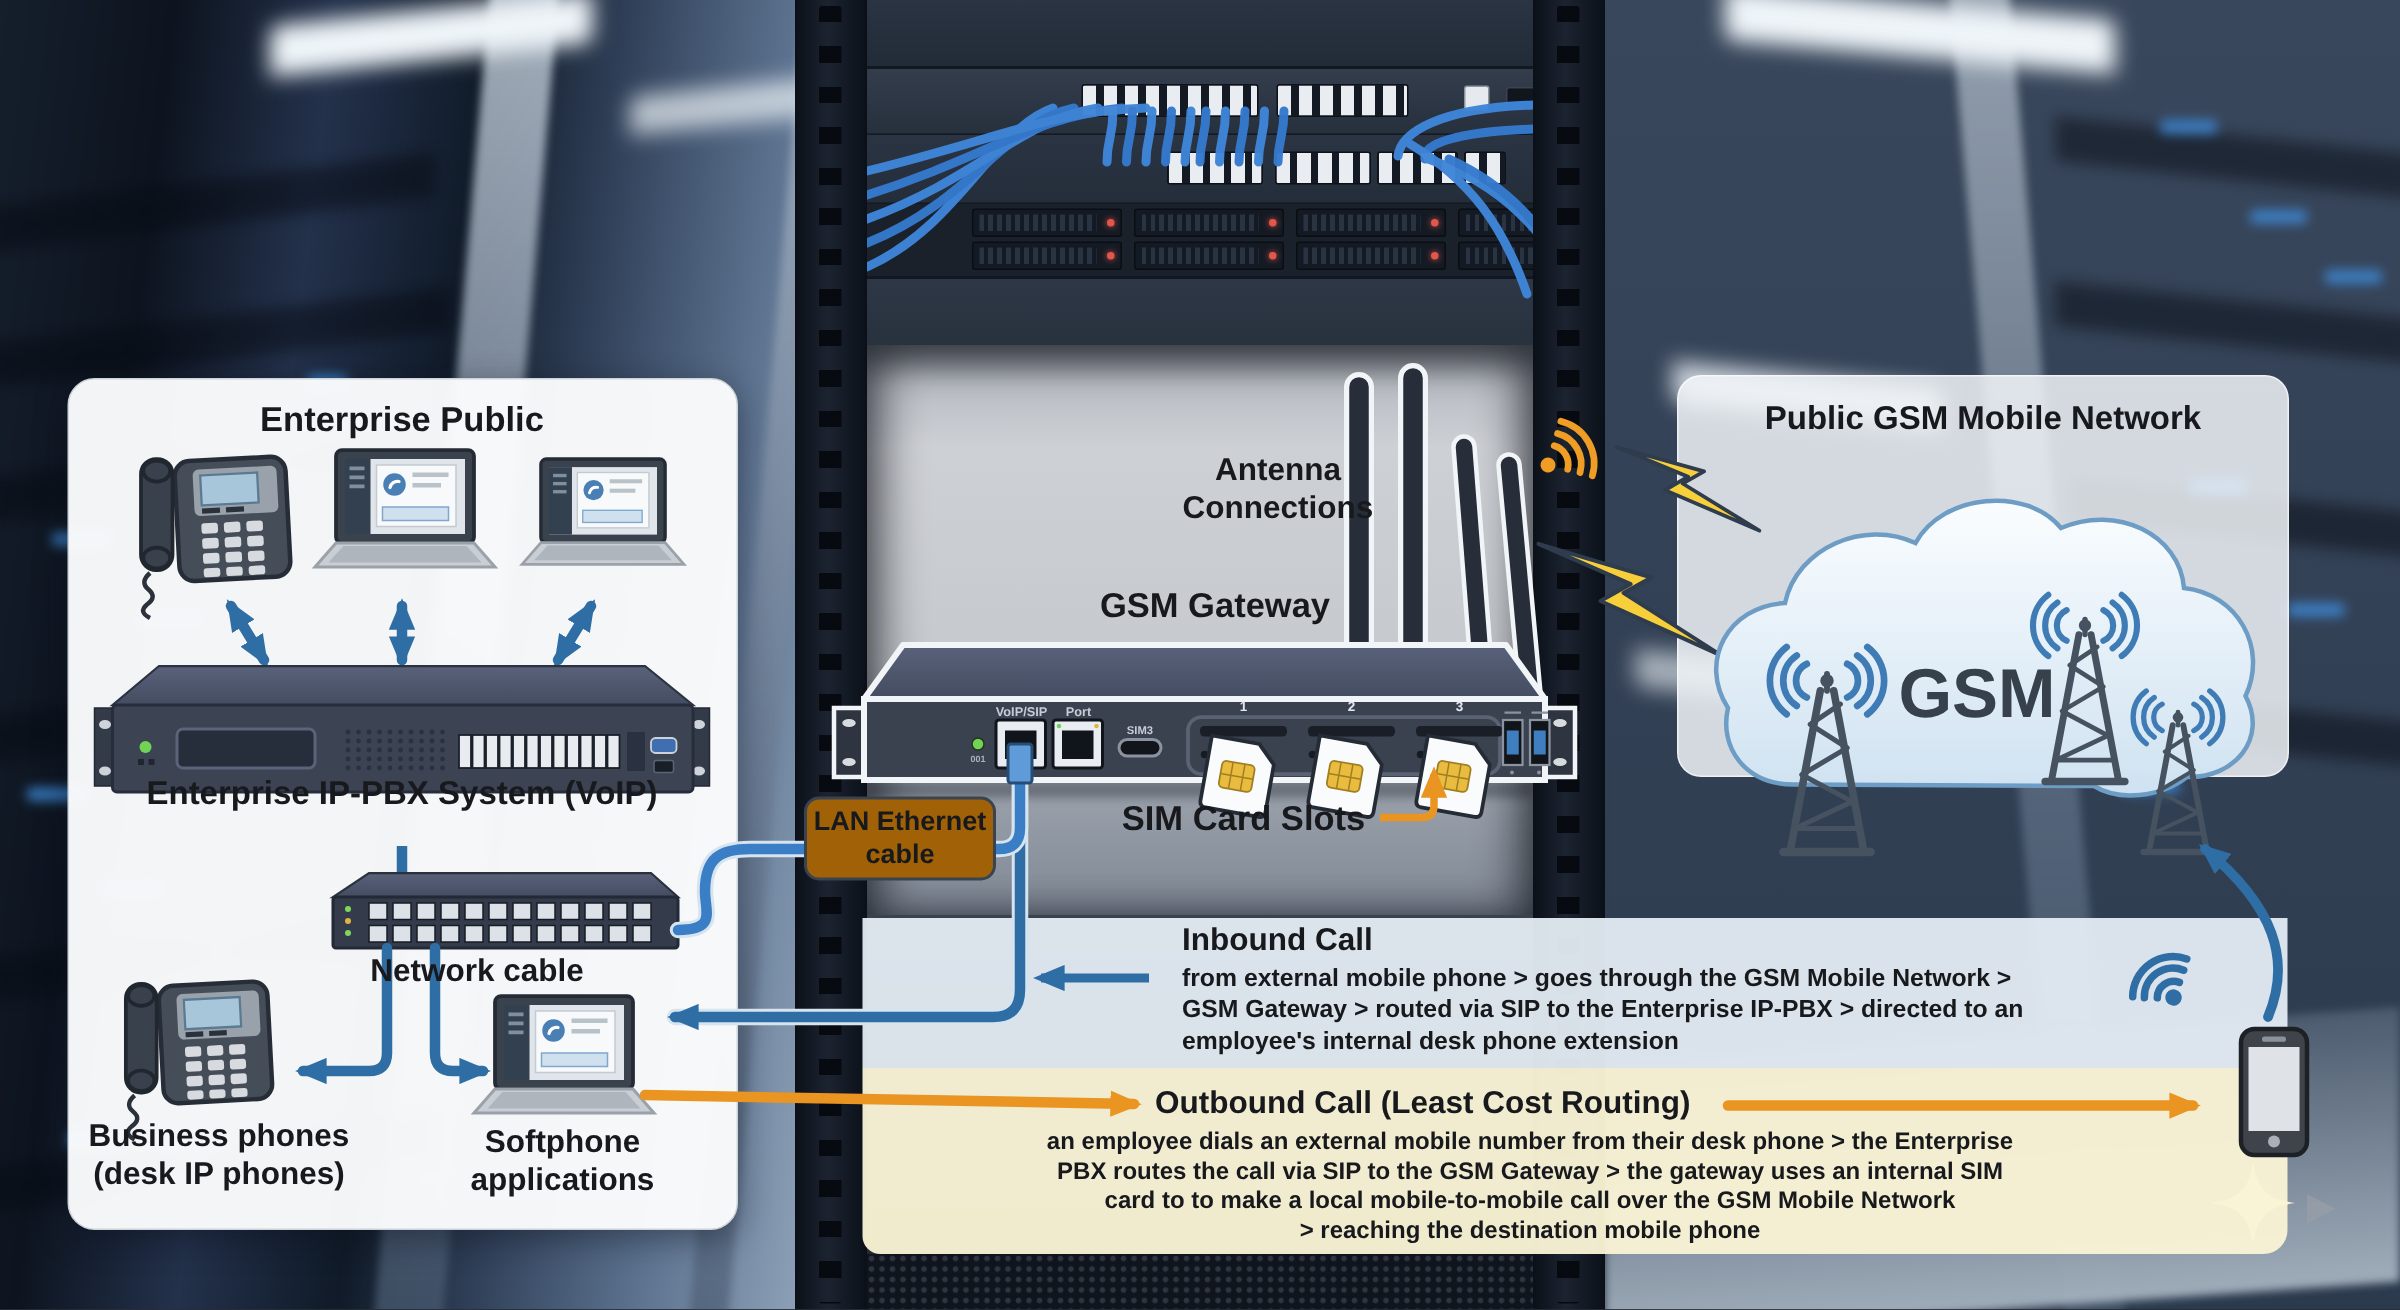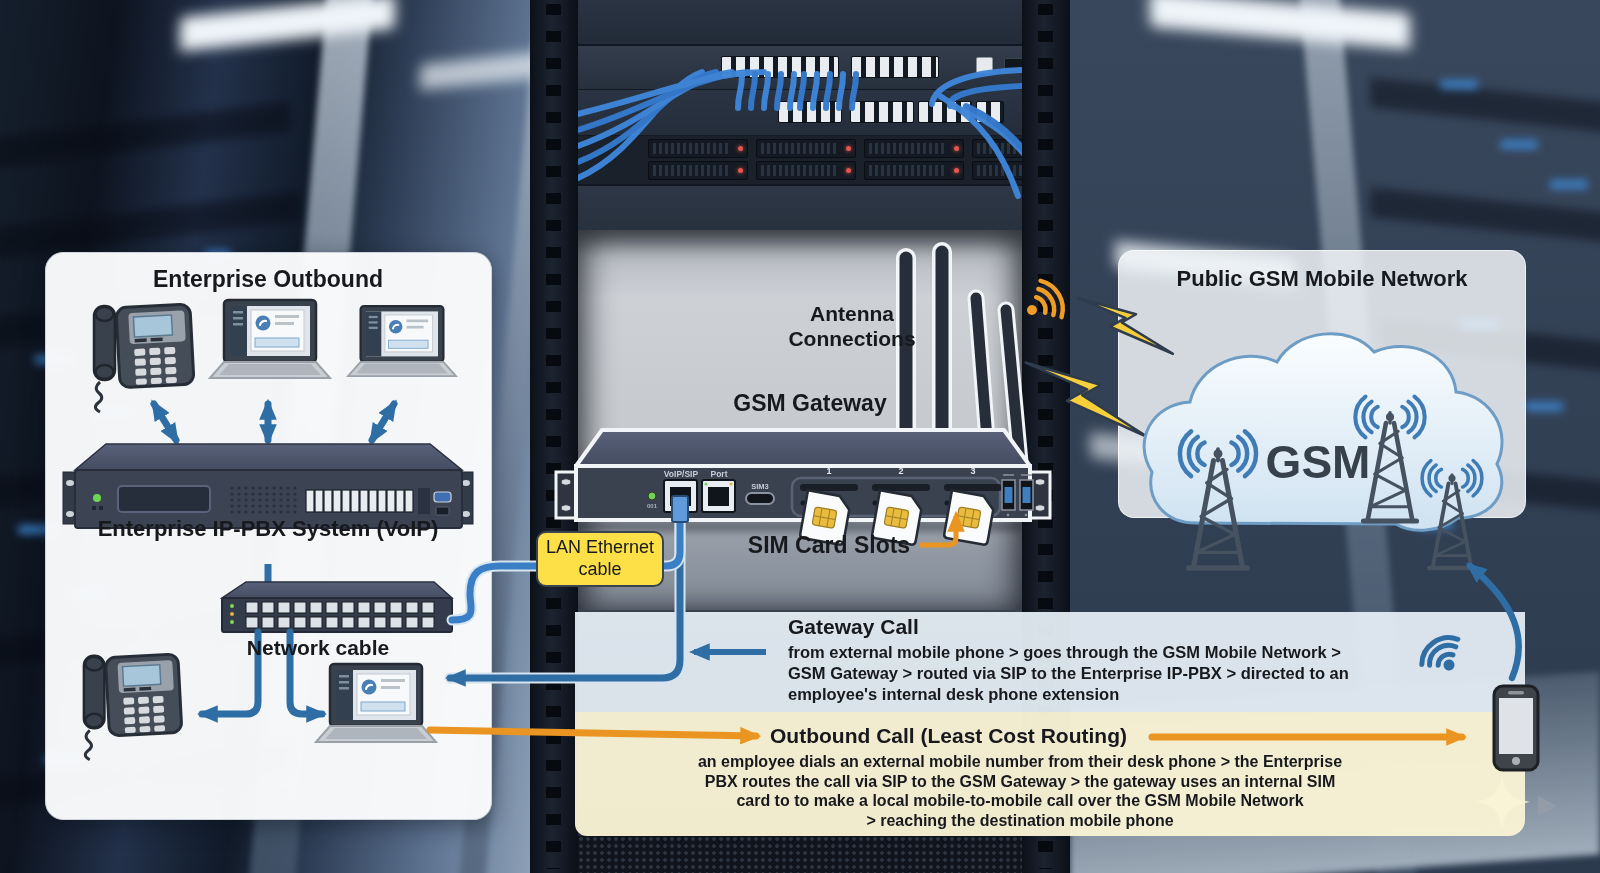--- a/index.html
+++ b/index.html
@@ -63,22 +63,22 @@
   .band{position:absolute;left:575px;width:950px;}
   .band-in{top:612px;height:100px;background:var(--inbound-band-bg,#e4ecf3);opacity:.95;}
   .band-out{top:712px;height:124px;background:var(--outbound-band-bg,#f8f2d4);opacity:.97;border-radius:0 0 16px 12px;}
 
   
   .overlay{position:absolute;inset:0;z-index:10;pointer-events:none;}
 
   
   .lbl{position:absolute;z-index:20;color:#17191d;font-weight:700;white-space:pre-line;}
   .c{text-align:center;}
-  .lan-box{position:absolute;z-index:20;left:536px;top:531px;width:128px;height:56px;background:#fde047;
-      border:2.5px solid #3a4350;border-radius:10px;color:#17191d;font-weight:400;font-size:18px;
+  .lan-box{position:absolute;z-index:20;left:536px;top:531px;width:128px;height:56px;background:#a16207;
+      border:2.5px solid #3a4350;border-radius:10px;color:#17191d;font-weight:700;font-size:18px;
       text-align:center;line-height:1.22;white-space:pre-line;padding-top:4px;}
   .st-blue{stroke:var(--flow-blue,#2f6ea5);}
   .fl-blue{fill:var(--flow-blue,#2f6ea5);}
   .st-orange{stroke:var(--flow-orange,#ea9421);}
   .fl-orange{fill:var(--flow-orange,#ea9421);}
   .st-cable{stroke:var(--cable-blue,#3a7ec6);}
   .fl-bolt{fill:var(--lightning-yellow,#f6cf3a);}
 </style>
 </head>
 <body>
@@ -569,34 +569,38 @@
       <circle cx="1449" cy="665" r="5.5" class="fl-blue"></circle>
       <g class="st-blue" stroke-width="5" fill="none" stroke-linecap="round">
         <path d="M1440,659 A 11 11 0 0 1 1458,659"></path>
         <path d="M1433,654 A 19 19 0 0 1 1465,654"></path>
         <path d="M1427,649 A 27 27 0 0 1 1471,649"></path>
       </g>
     </g>
     <path d="M1512,678 C1528,640 1516,604 1470,566" class="st-blue" stroke-width="6.5" fill="none" stroke-linecap="round" marker-end="url(#mblue)"></path>
   </svg>
 
-  <div class="lbl c" style="left:58px;top:266px;width:420px;font-size:23px;">Enterprise Outbound</div>
+  <div class="lbl c" style="left:58px;top:266px;width:420px;font-size:23px;">Enterprise Public</div>
   <div class="lbl c" style="left:50px;top:516px;width:436px;font-size:22px;">Enterprise IP-PBX System (VoIP)</div>
   <div class="lbl c" style="left:218px;top:636px;width:200px;font-size:21px;">Network cable</div>
+  <div class="lbl c" style="left:40px;top:746px;width:212px;font-size:21px;line-height:1.18;">Business phones
+(desk IP phones)</div>
+  <div class="lbl c" style="left:302px;top:750px;width:146px;font-size:21px;line-height:1.18;">Softphone
+applications</div>
 
   <div class="lbl c" style="left:772px;top:302px;width:160px;font-size:21px;line-height:1.18;">Antenna
 Connections</div>
   <div class="lbl c" style="left:700px;top:390px;width:220px;font-size:23px;">GSM Gateway</div>
   <div class="lbl c" style="left:738px;top:532px;width:182px;font-size:23px;">SIM Card Slots</div>
   <div class="lan-box">LAN Ethernet
 cable</div>
 
   <div class="lbl c" style="left:1128px;top:266px;width:388px;font-size:22px;">Public GSM Mobile Network</div>
 
-  <div class="lbl" style="left:788px;top:615px;font-size:21px;">Gateway Call</div>
+  <div class="lbl" style="left:788px;top:615px;font-size:21px;">Inbound Call</div>
   <div class="lbl" style="left:788px;top:642px;width:640px;font-size:16.5px;line-height:1.26;">from external mobile phone &gt; goes through the GSM Mobile Network &gt;
 GSM Gateway &gt; routed via SIP to the Enterprise IP-PBX &gt; directed to an
 employee's internal desk phone extension</div>
 
   <div class="lbl" style="left:770px;top:724px;font-size:21px;white-space:nowrap;">Outbound Call (Least Cost Routing)</div>
   <div class="lbl c" style="left:650px;top:752px;width:740px;font-size:16px;line-height:1.22;">an employee dials an external mobile number from their desk phone &gt; the Enterprise
 PBX routes the call via SIP to the GSM Gateway &gt; the gateway uses an internal SIM
 card to to make a local mobile-to-mobile call over the GSM Mobile Network
 &gt; reaching the destination mobile phone</div>
 

